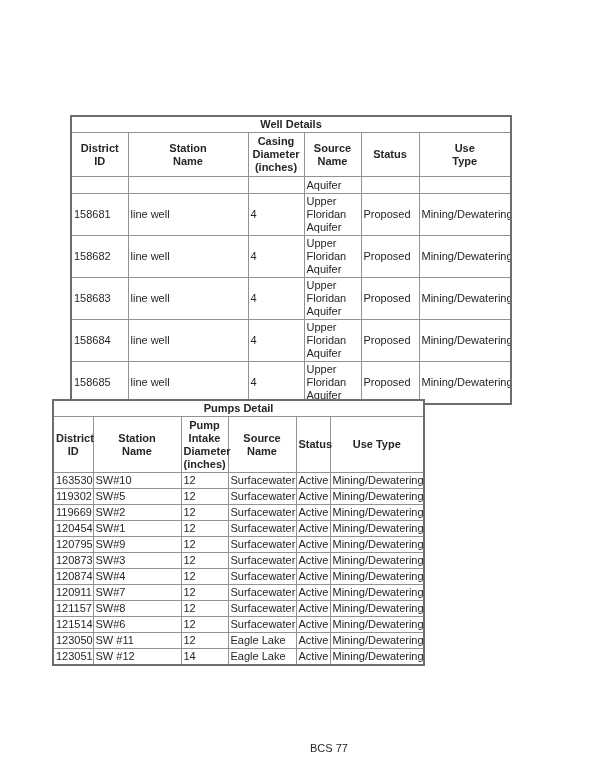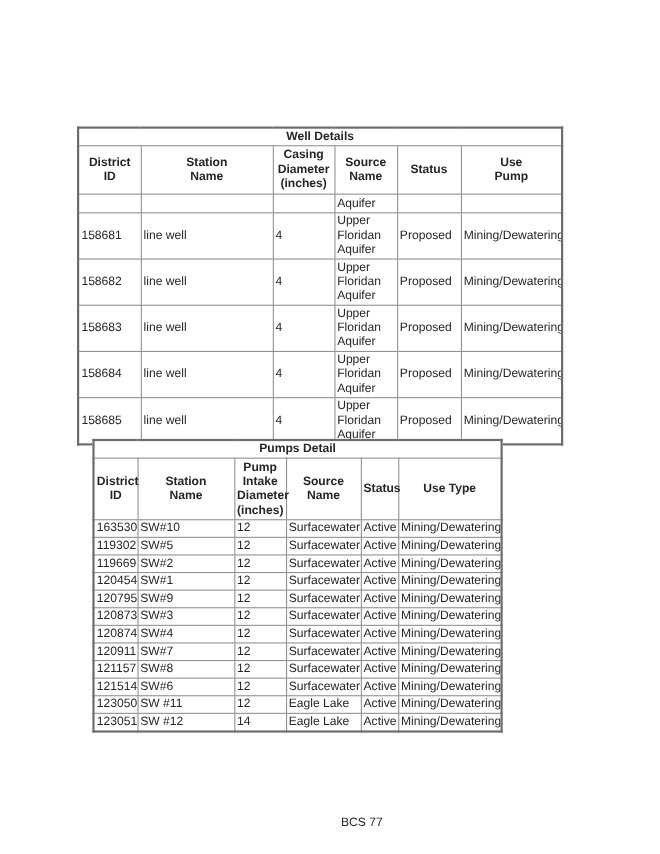--- a/index.html
+++ b/index.html
@@ -30,21 +30,21 @@
   }
   th {
     font-weight: bold;
     text-align: center;
     white-space: pre-line;
   }
   td { text-align: left; overflow: hidden; }
   thead tr.title-row th { height: 13px; white-space: nowrap; }
 
   #well-table  { left: 70px; top: 71px;  width: 440px; }
-  #pumps-table { left: 84px; top: 355px; width: 371px; }
+  #pumps-table { left: 52px; top: 355px; width: 371px; }
 
   #well-table thead tr.header-row th { height: 41px; }
   #well-table tbody tr { height: 40px; }
   #well-table tbody tr:first-child { height: 17px; }
 
   #pumps-table thead tr.header-row th { height: 53px; }
   #pumps-table tbody tr { height: 15px; }
 
   #well-table td:nth-child(6),
   #pumps-table td:nth-child(4),
@@ -85,21 +85,21 @@
 ID</th>
         <th>Station
 Name</th>
         <th>Casing
 Diameter
 (inches)</th>
         <th>Source
 Name</th>
         <th>Status</th>
         <th>Use
-Pump</th>
+Type</th>
       </tr>
     </thead>
     <tbody>
         <tr>
           <td></td>
           <td></td>
           <td></td>
           <td>Aquifer</td>
           <td></td>
           <td></td>

